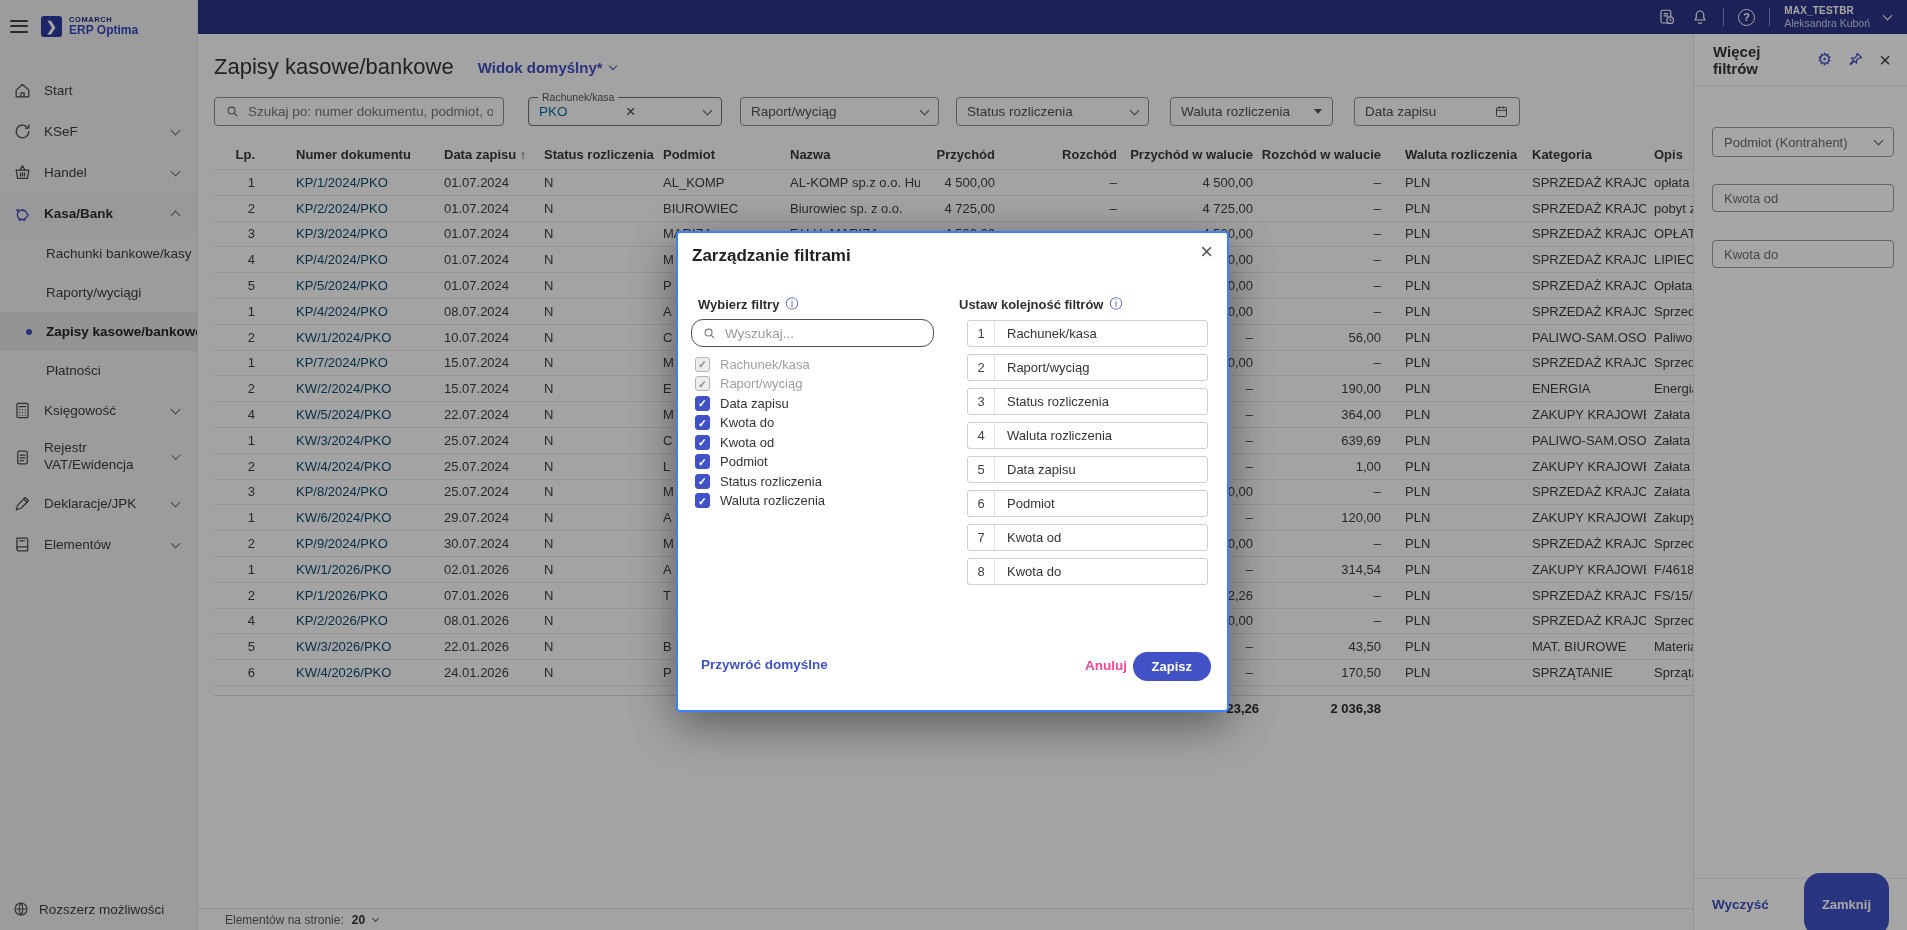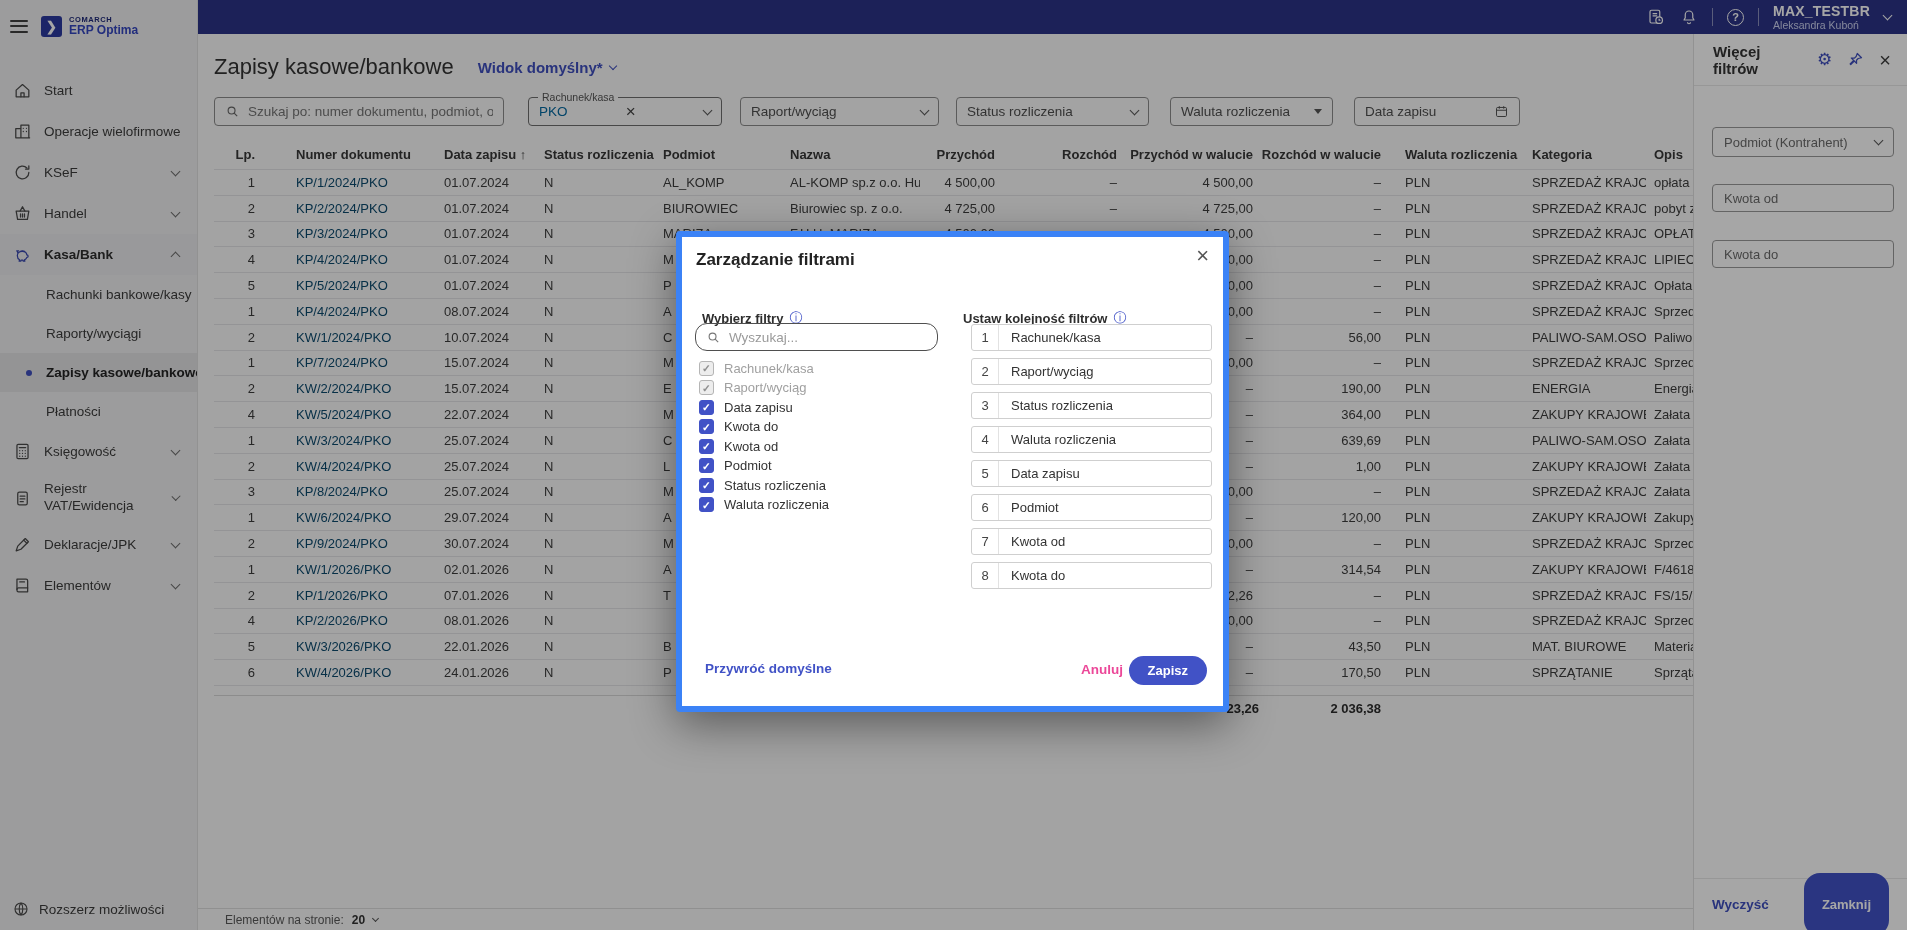--- a/index.html
+++ b/index.html
@@ -6,21 +6,21 @@
   body{font-family:"Liberation Sans",sans-serif;background:#777}
   .app{position:relative;width:1907px;height:930px;background:#fafafa;overflow:hidden}
 
   
   .topbar{position:absolute;left:198px;top:0;right:0;height:34px;background:#2c3487;display:flex;align-items:center;justify-content:flex-end;gap:14px;padding-right:16px;color:#fff;z-index:5}
   .tb-icon{width:19px;height:19px;display:inline-flex;align-items:center;justify-content:center;color:#fff}
   .tb-icon svg{width:18px;height:18px}
   .tb-divider{width:1px;height:18px;background:rgba(255,255,255,.45)}
   .help-circle{width:17px;height:17px;border:1.6px solid #fff;border-radius:50%;display:flex;align-items:center;justify-content:center;font-size:11px;font-weight:bold}
   .userbox{display:flex;flex-direction:column;line-height:1.15;align-items:flex-start}
-  .user-company{font-size:14px;font-weight:bold;letter-spacing:.2px}
+  .user-company{font-size:10px;font-weight:bold;letter-spacing:.2px}
   .user-name{font-size:10.5px;color:#ccd1f0}
   .chev{display:inline-block;width:7px;height:7px;border-right:1.7px solid currentColor;border-bottom:1.7px solid currentColor;transform:rotate(45deg);margin-top:-3px}
   .chev.up{transform:rotate(-135deg);margin-top:3px}
 
   
   .sidebar{position:absolute;left:0;top:0;bottom:0;width:198px;background:#f0f0f1;border-right:1px solid #e0e0e0;display:flex;flex-direction:column;z-index:6}
   .sb-head{height:52px;display:flex;align-items:center;padding-left:10px;gap:13px;flex:0 0 auto}
   .hamburger{width:18px;display:flex;flex-direction:column;gap:3.5px;cursor:pointer}
   .hamburger i{display:block;height:2px;background:#3f3f3f;border-radius:1px}
   .logo{display:flex;align-items:center;gap:7px}
@@ -102,24 +102,24 @@
   .rp-field .chev{color:#555;margin-left:auto}
   .rp-field.f0{top:93px;height:30px}
   .rp-field.f1{top:150px;height:28px}
   .rp-field.f2{top:206px;height:28px}
   .rp-foot{position:absolute;left:0;right:0;bottom:0;height:52px;border-top:1px solid #e9e9e9;display:flex;align-items:center;justify-content:space-between;padding:0 18px;background:#fff}
   .rp-clear{color:#3f4fbf;font-weight:bold;font-size:13.5px;cursor:pointer}
   .btn-primary{background:#4152c6;color:#fff;font-weight:bold;font-size:13px;border:none;border-radius:16px;padding:24px 18px;cursor:pointer}
 
   
   .overlay{position:absolute;inset:0;background:rgba(0,0,0,.35);z-index:40}
-  .modal{position:absolute;left:676px;top:231px;width:553px;height:481px;background:#fff;border:6px solid #3b82f6;border-radius:4px;z-index:60;box-shadow:0 12px 45px rgba(0,0,0,.45)}
+  .modal{position:absolute;left:676px;top:231px;width:553px;height:481px;background:#fff;border:2px solid #3b82f6;border-radius:4px;z-index:60;box-shadow:0 12px 45px rgba(0,0,0,.45)}
   .m-title{position:absolute;left:14px;top:13px;font-size:17px;font-weight:bold;color:#222}
   .m-close{position:absolute;right:14px;top:8px;font-size:22px;color:#555;line-height:1;cursor:pointer}
-  .m-heading{position:absolute;top:72px;font-size:13px;font-weight:bold;color:#2e2e2e;display:flex;align-items:center;gap:6px}
+  .m-heading{position:absolute;top:62px;font-size:13px;font-weight:bold;color:#2e2e2e;display:flex;align-items:center;gap:6px}
   .m-heading .info{color:#4152c6;font-size:13px;font-weight:normal;cursor:pointer}
   .mh-left{left:20px}
   .mh-right{left:281px}
   .m-search{position:absolute;left:13px;top:86px;width:243px;height:28px;border:1.5px solid #4f4f4f;border-radius:12px;display:flex;align-items:center;gap:8px;padding:0 10px}
   .m-search svg{width:15px;height:15px;color:#777;flex:0 0 auto}
   .m-search input{border:none;outline:none;background:transparent;font:inherit;font-size:13.5px;color:#333;width:100%}
   .m-search input::placeholder{color:#9a9a9a}
   .m-checks{position:absolute;left:17px;top:123px;display:flex;flex-direction:column;gap:3.5px}
   .m-check{display:flex;align-items:center;gap:10px;height:16px;font-size:13px;color:#333;cursor:pointer}
   .m-check .box{width:15px;height:15px;border-radius:3px;background:#4152c6;border:1px solid #4152c6;display:flex;align-items:center;justify-content:center;color:#fff;font-size:10.5px;font-weight:bold}
@@ -156,29 +156,20 @@
     </div>
     <div class="sb-nav">
         <div class="nav-item">
           <span class="nav-icon">
             <svg viewBox="0 0 24 24" fill="none" stroke="currentColor" stroke-width="1.6" stroke-linecap="round" stroke-linejoin="round">
               <path d="M4 11.5 12 4.5l8 7V20H4z"></path>
               <path d="M10 20v-5h4v5"></path>
             </svg>
           </span>
           <span class="nav-label">Start</span>
-        </div>
-        <div class="nav-item">
-          <span class="nav-icon">
-            <svg viewBox="0 0 24 24" fill="none" stroke="currentColor" stroke-width="1.6" stroke-linecap="round" stroke-linejoin="round">
-              <path d="M3.5 20V8.5H10V20M10 20V4h10v16M3.5 20H21"></path>
-              <path d="M13 8h.01M17 8h.01M13 12h.01M17 12h.01"></path>
-            </svg>
-          </span>
-          <span class="nav-label">Operacje wielofirmowe</span>
         </div>
         <div class="nav-item">
           <span class="nav-icon">
             <svg viewBox="0 0 24 24" fill="none" stroke="currentColor" stroke-width="1.6" stroke-linecap="round" stroke-linejoin="round">
               <path d="M20 12a8 8 0 1 1-2.4-5.7"></path>
               <path d="M20 3.5v4.2h-4.2"></path>
             </svg>
           </span>
           <span class="nav-label">KSeF</span>
           <span class="chev "></span>

